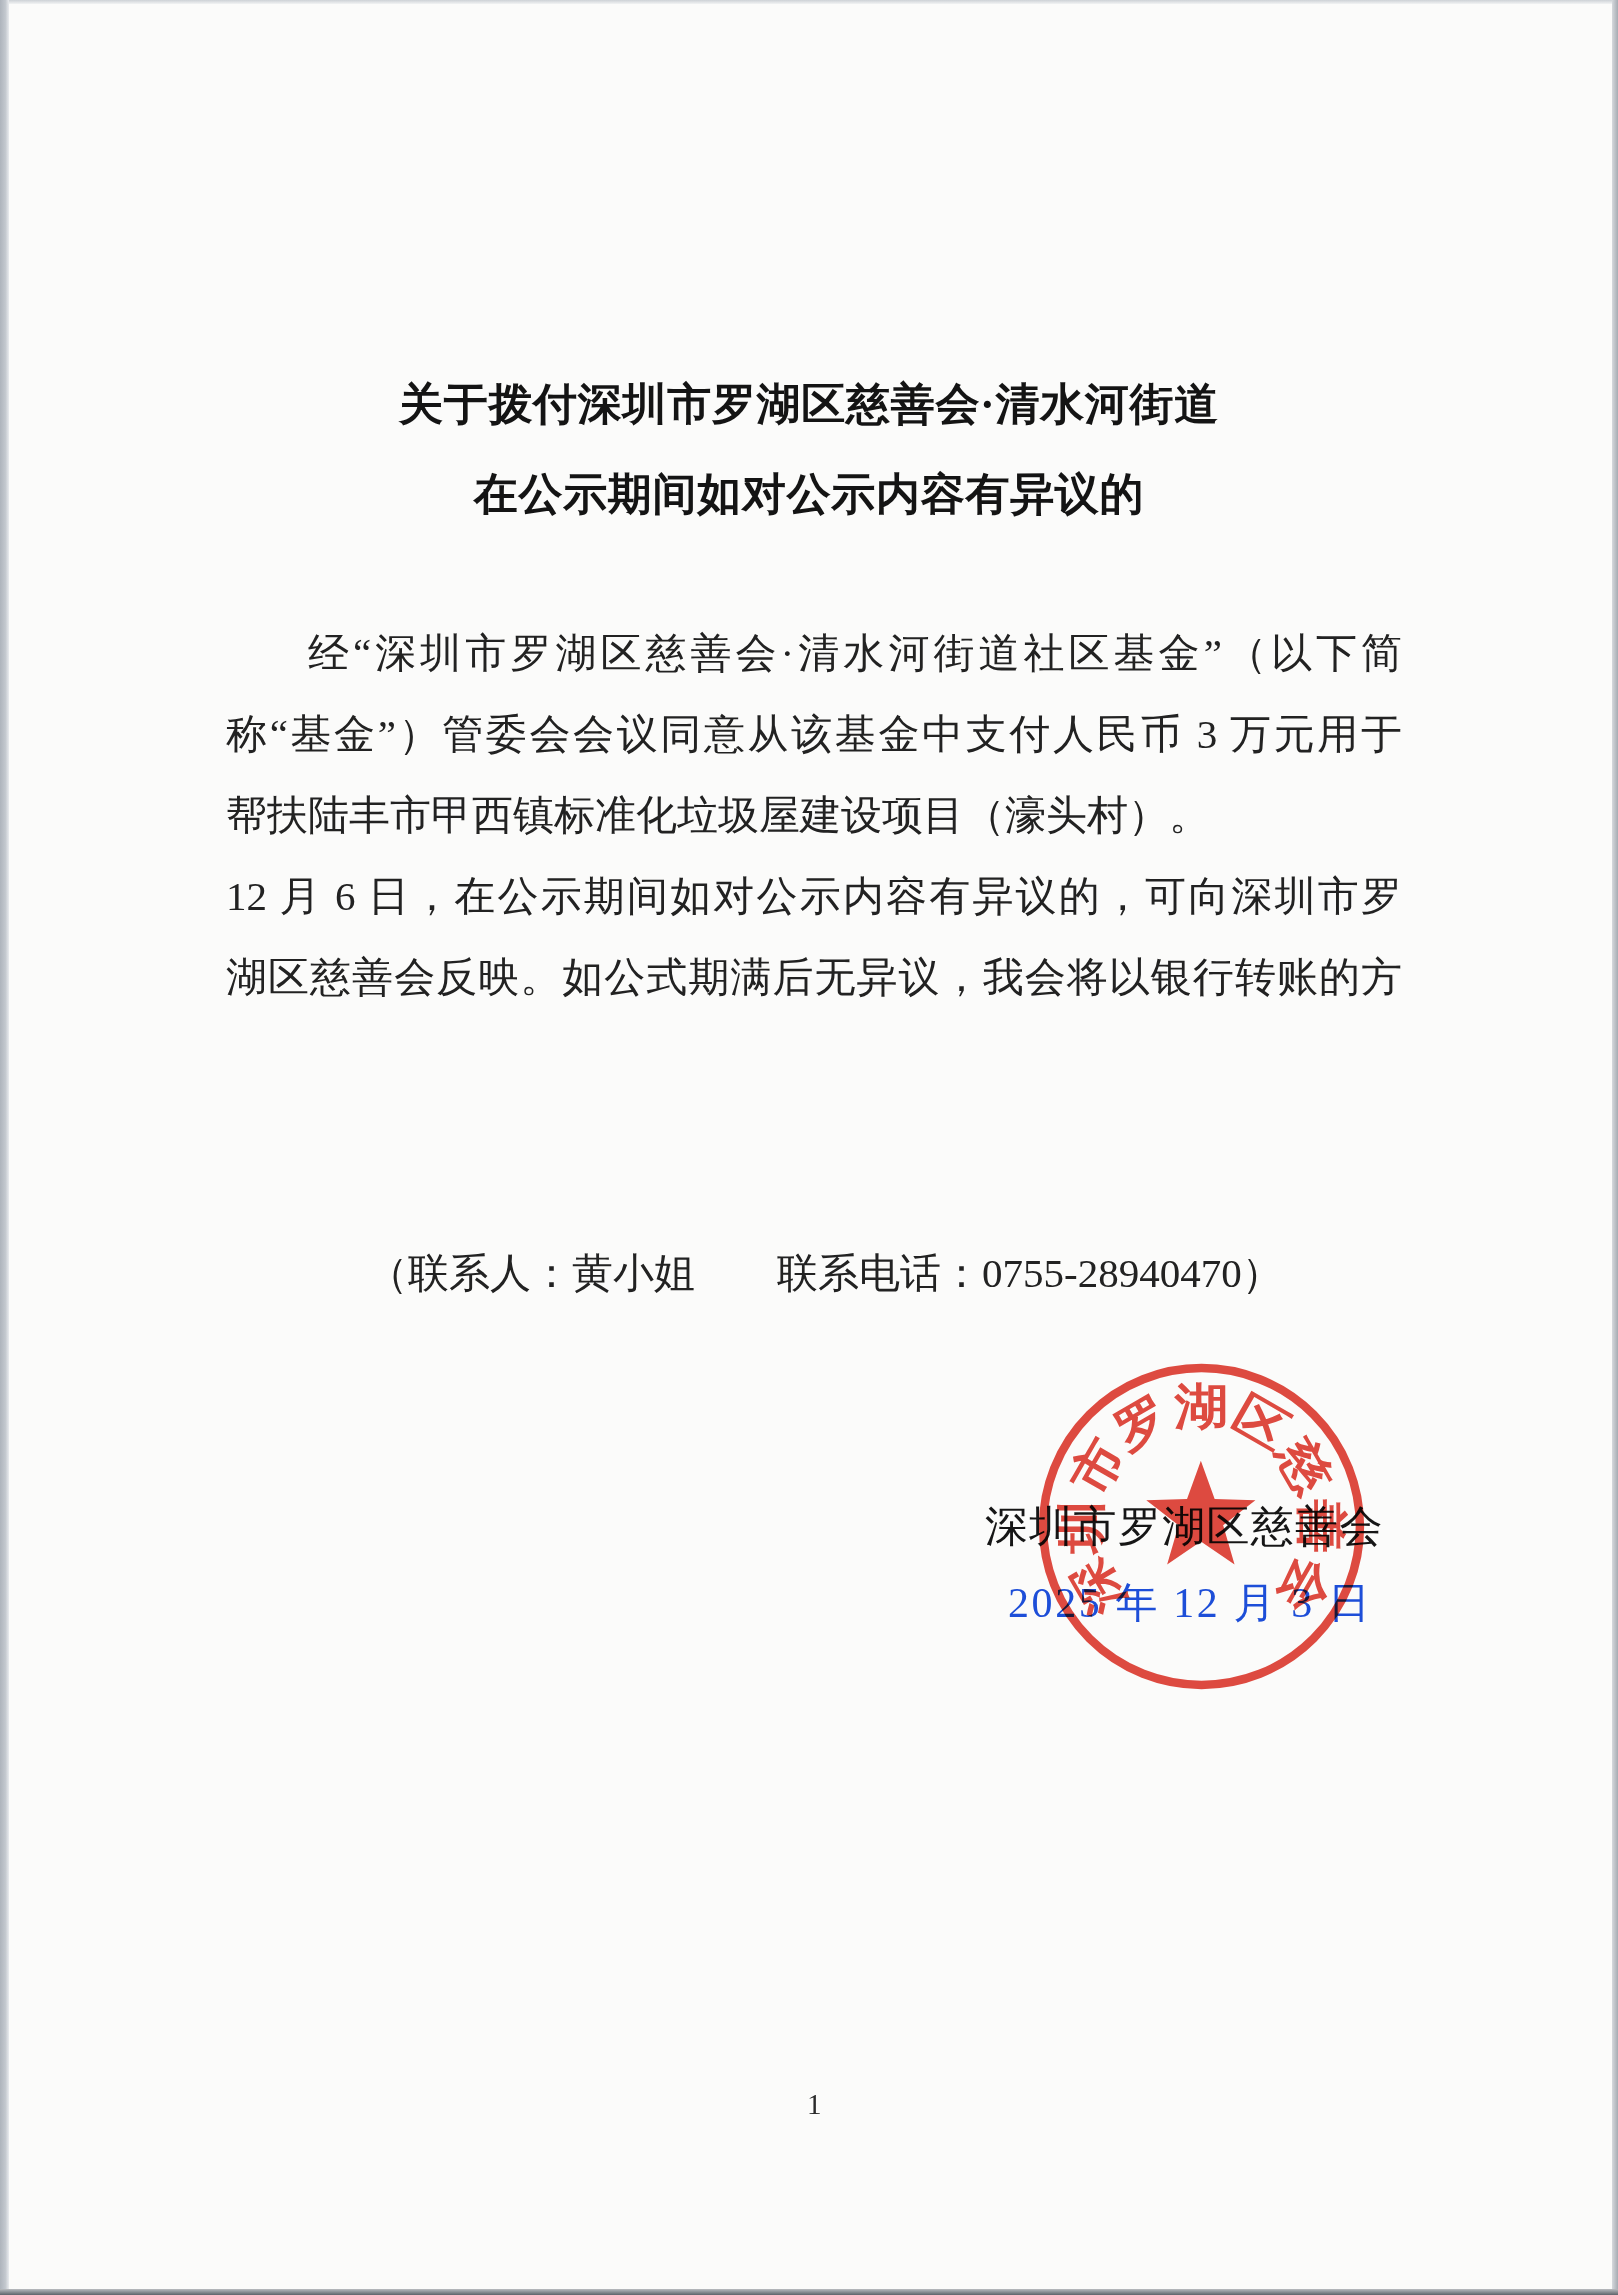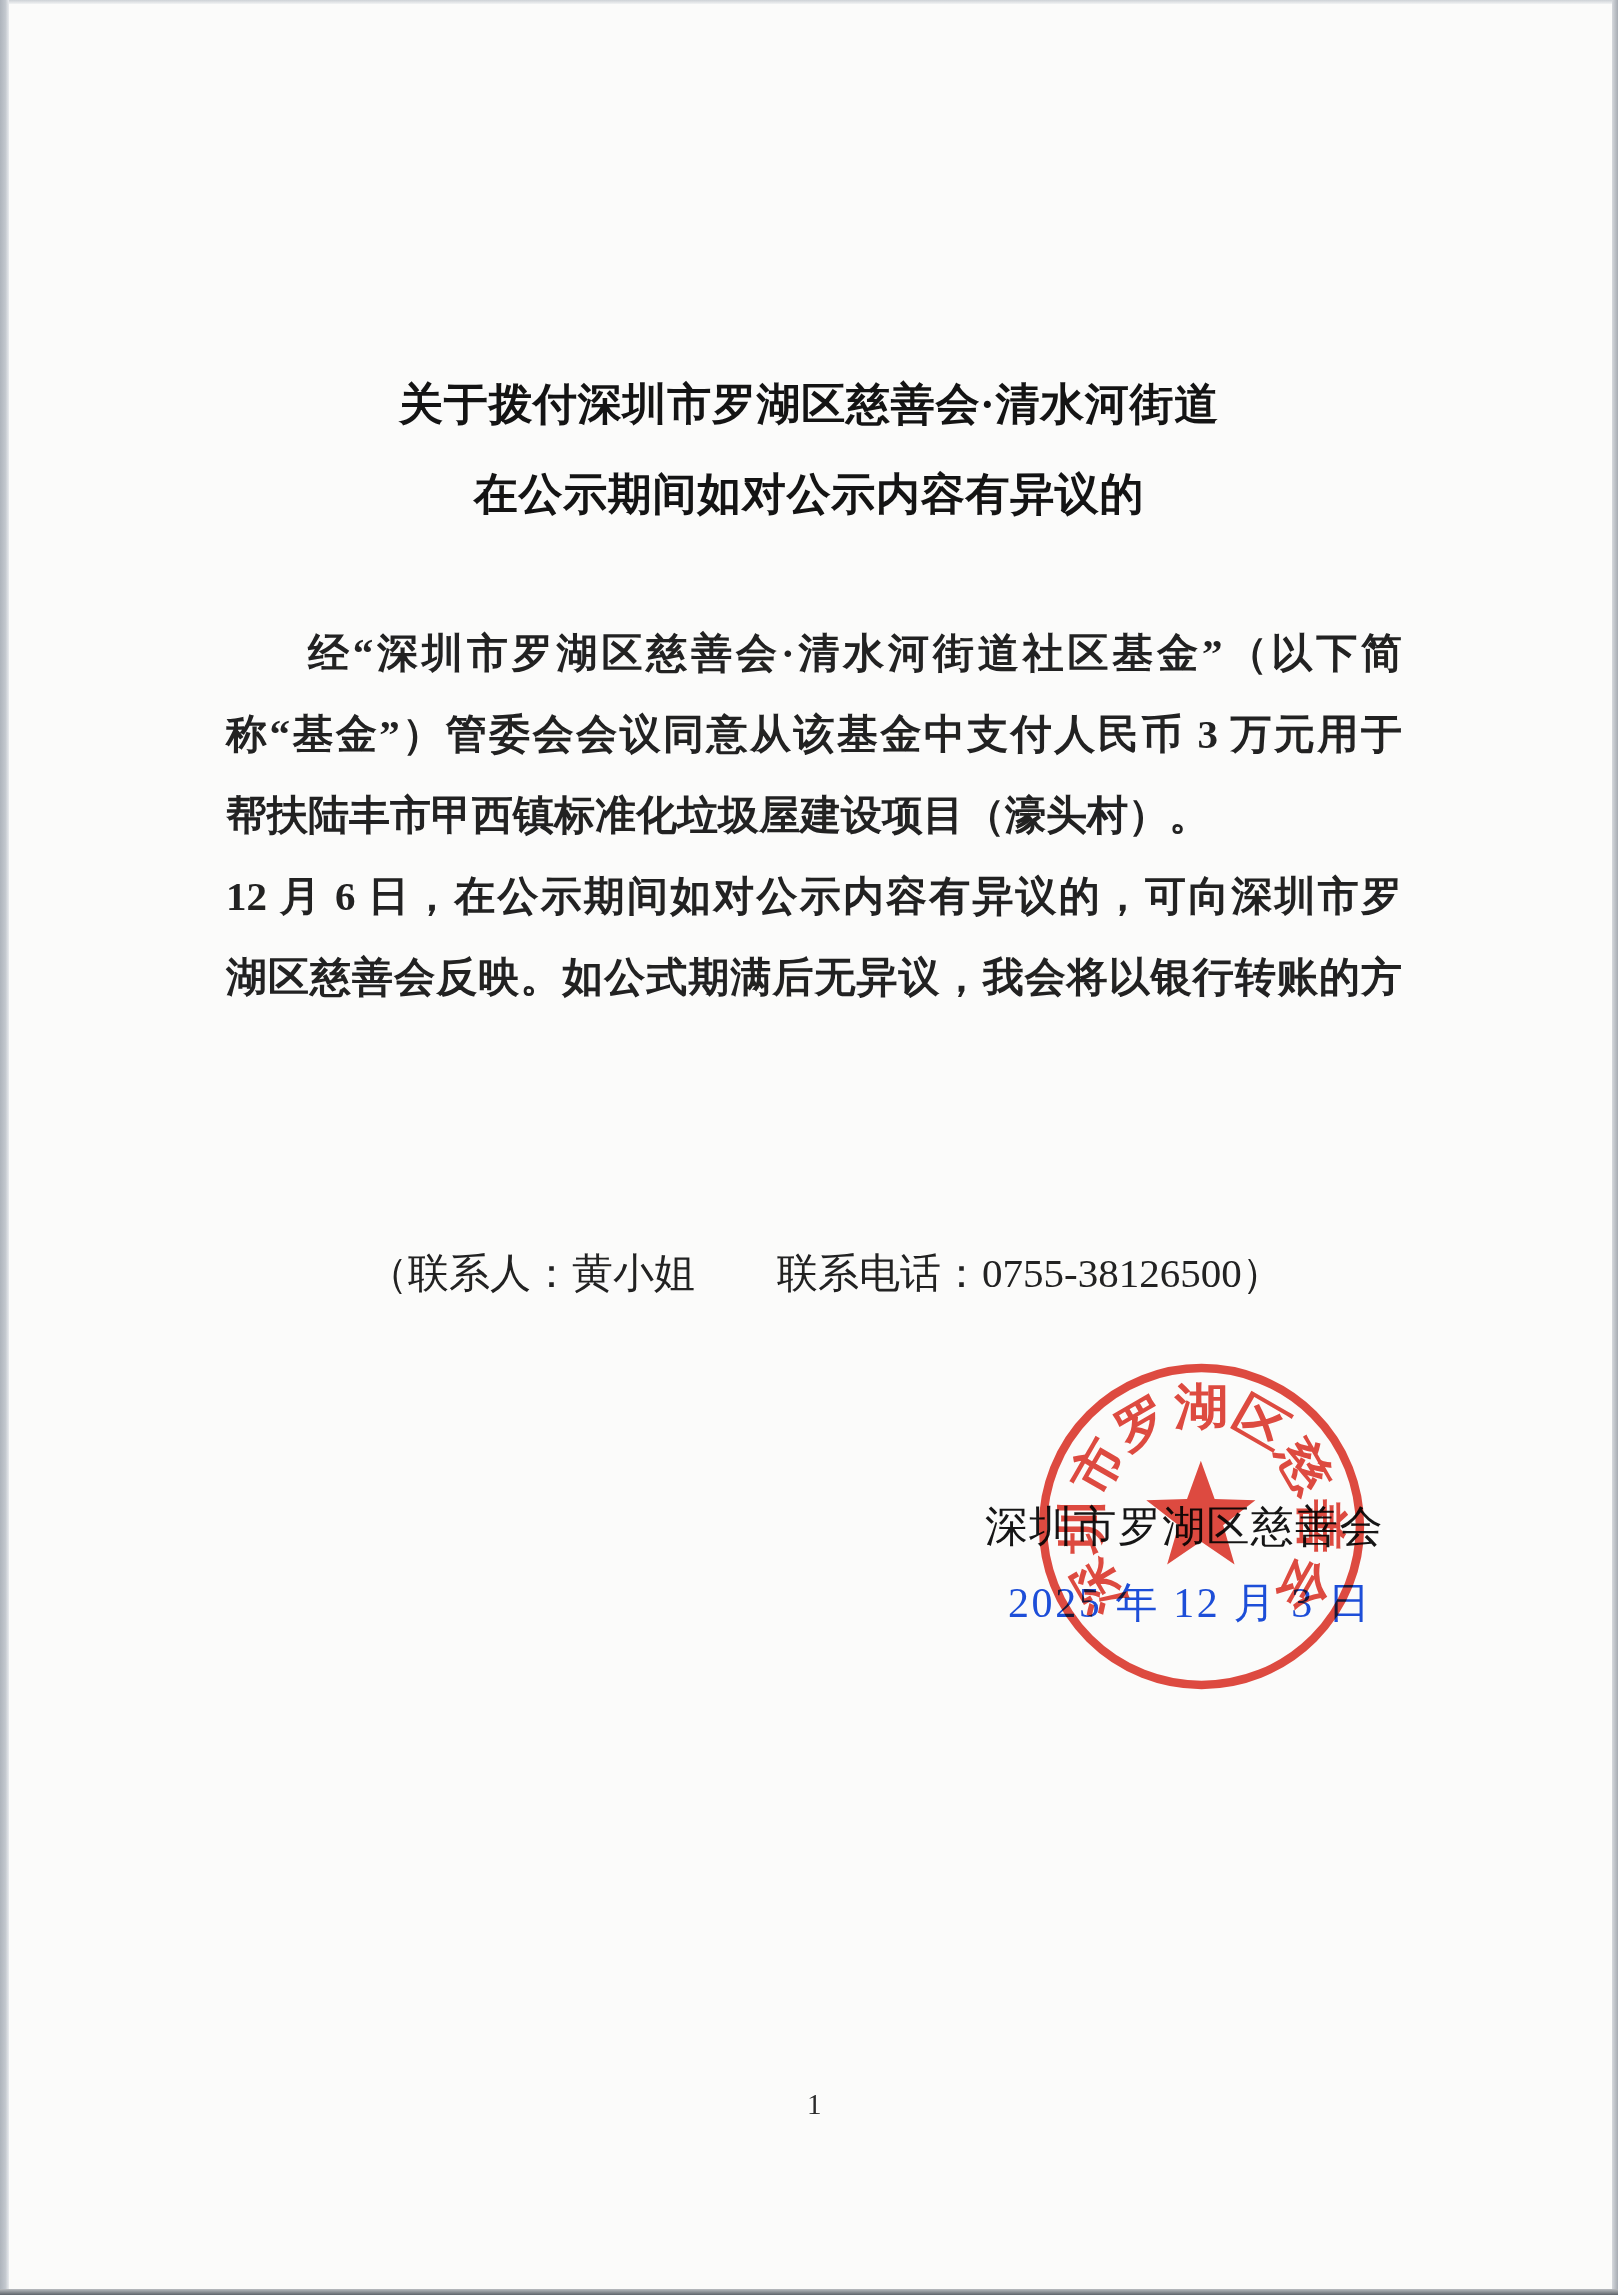--- a/index.html
+++ b/index.html
@@ -20,21 +20,21 @@
   .edge-bottom{position:absolute;left:0;bottom:0;width:100%;height:6.5px;
     background:linear-gradient(0deg,#5f646a,#b9bcc0);}
 
   .doc-title{
     position:absolute;left:0;top:360px;width:100%;
     text-align:center;font-weight:700;color:#141414;
     font-size:44px;line-height:90px;letter-spacing:0.7px;
   }
   .body-text{
     position:absolute;left:226px;top:613px;width:1176px;
-    font-size:41px;color:#222;font-weight:bold;
+    font-size:41px;color:#222;
   }
   .bline{
     height:81px;line-height:81px;white-space:nowrap;
     text-align:justify;text-align-last:justify;
   }
   .bline.last{text-align:left;text-align-last:left;}
   .bline.indent{text-indent:82px;}
   .contact{
     position:absolute;left:367px;top:1233px;
     font-size:41px;line-height:81px;color:#222;white-space:nowrap;
@@ -76,21 +76,21 @@
 </div>
 
 <div class="body-text">
   <div class="bline indent">经“深圳市罗湖区慈善会·清水河街道社区基金”（以下简</div>
   <div class="bline">称“基金”）管委会会议同意从该基金中支付人民币 3 万元用于</div>
   <div class="bline last">帮扶陆丰市甲西镇标准化垃圾屋建设项目（濠头村）。</div>
   <div class="bline">12 月 6 日，在公示期间如对公示内容有异议的，可向深圳市罗</div>
   <div class="bline">湖区慈善会反映。如公式期满后无异议，我会将以银行转账的方</div>
 </div>
 
-<div class="contact">（联系人：黄小姐　　联系电话：0755-38126500）</div>
+<div class="contact">（联系人：黄小姐　　联系电话：0755-28940470）</div>
 
 <div class="signature">深圳市罗湖区慈善会</div>
 <div class="doc-date">2025 年 12 月 3 日</div>
 
 <div class="stamp">
   <svg width="339" height="339" viewBox="0 0 520 520">
     <circle cx="260" cy="260" r="243" fill="none" stroke-width="13" stroke="#dd3226"></circle>
     <polygon points="259,159 280.2,217.9 342.7,219.8 293.2,258.1 310.7,318.2 259,283 207.3,318.2 224.8,258.1 175.3,219.8 237.8,217.9" fill="#dd3226"></polygon>
     <defs>
       <path id="sealArc" d="M 148.3 371.7 A 158 158 0 1 1 371.7 371.7" fill="none"></path>

